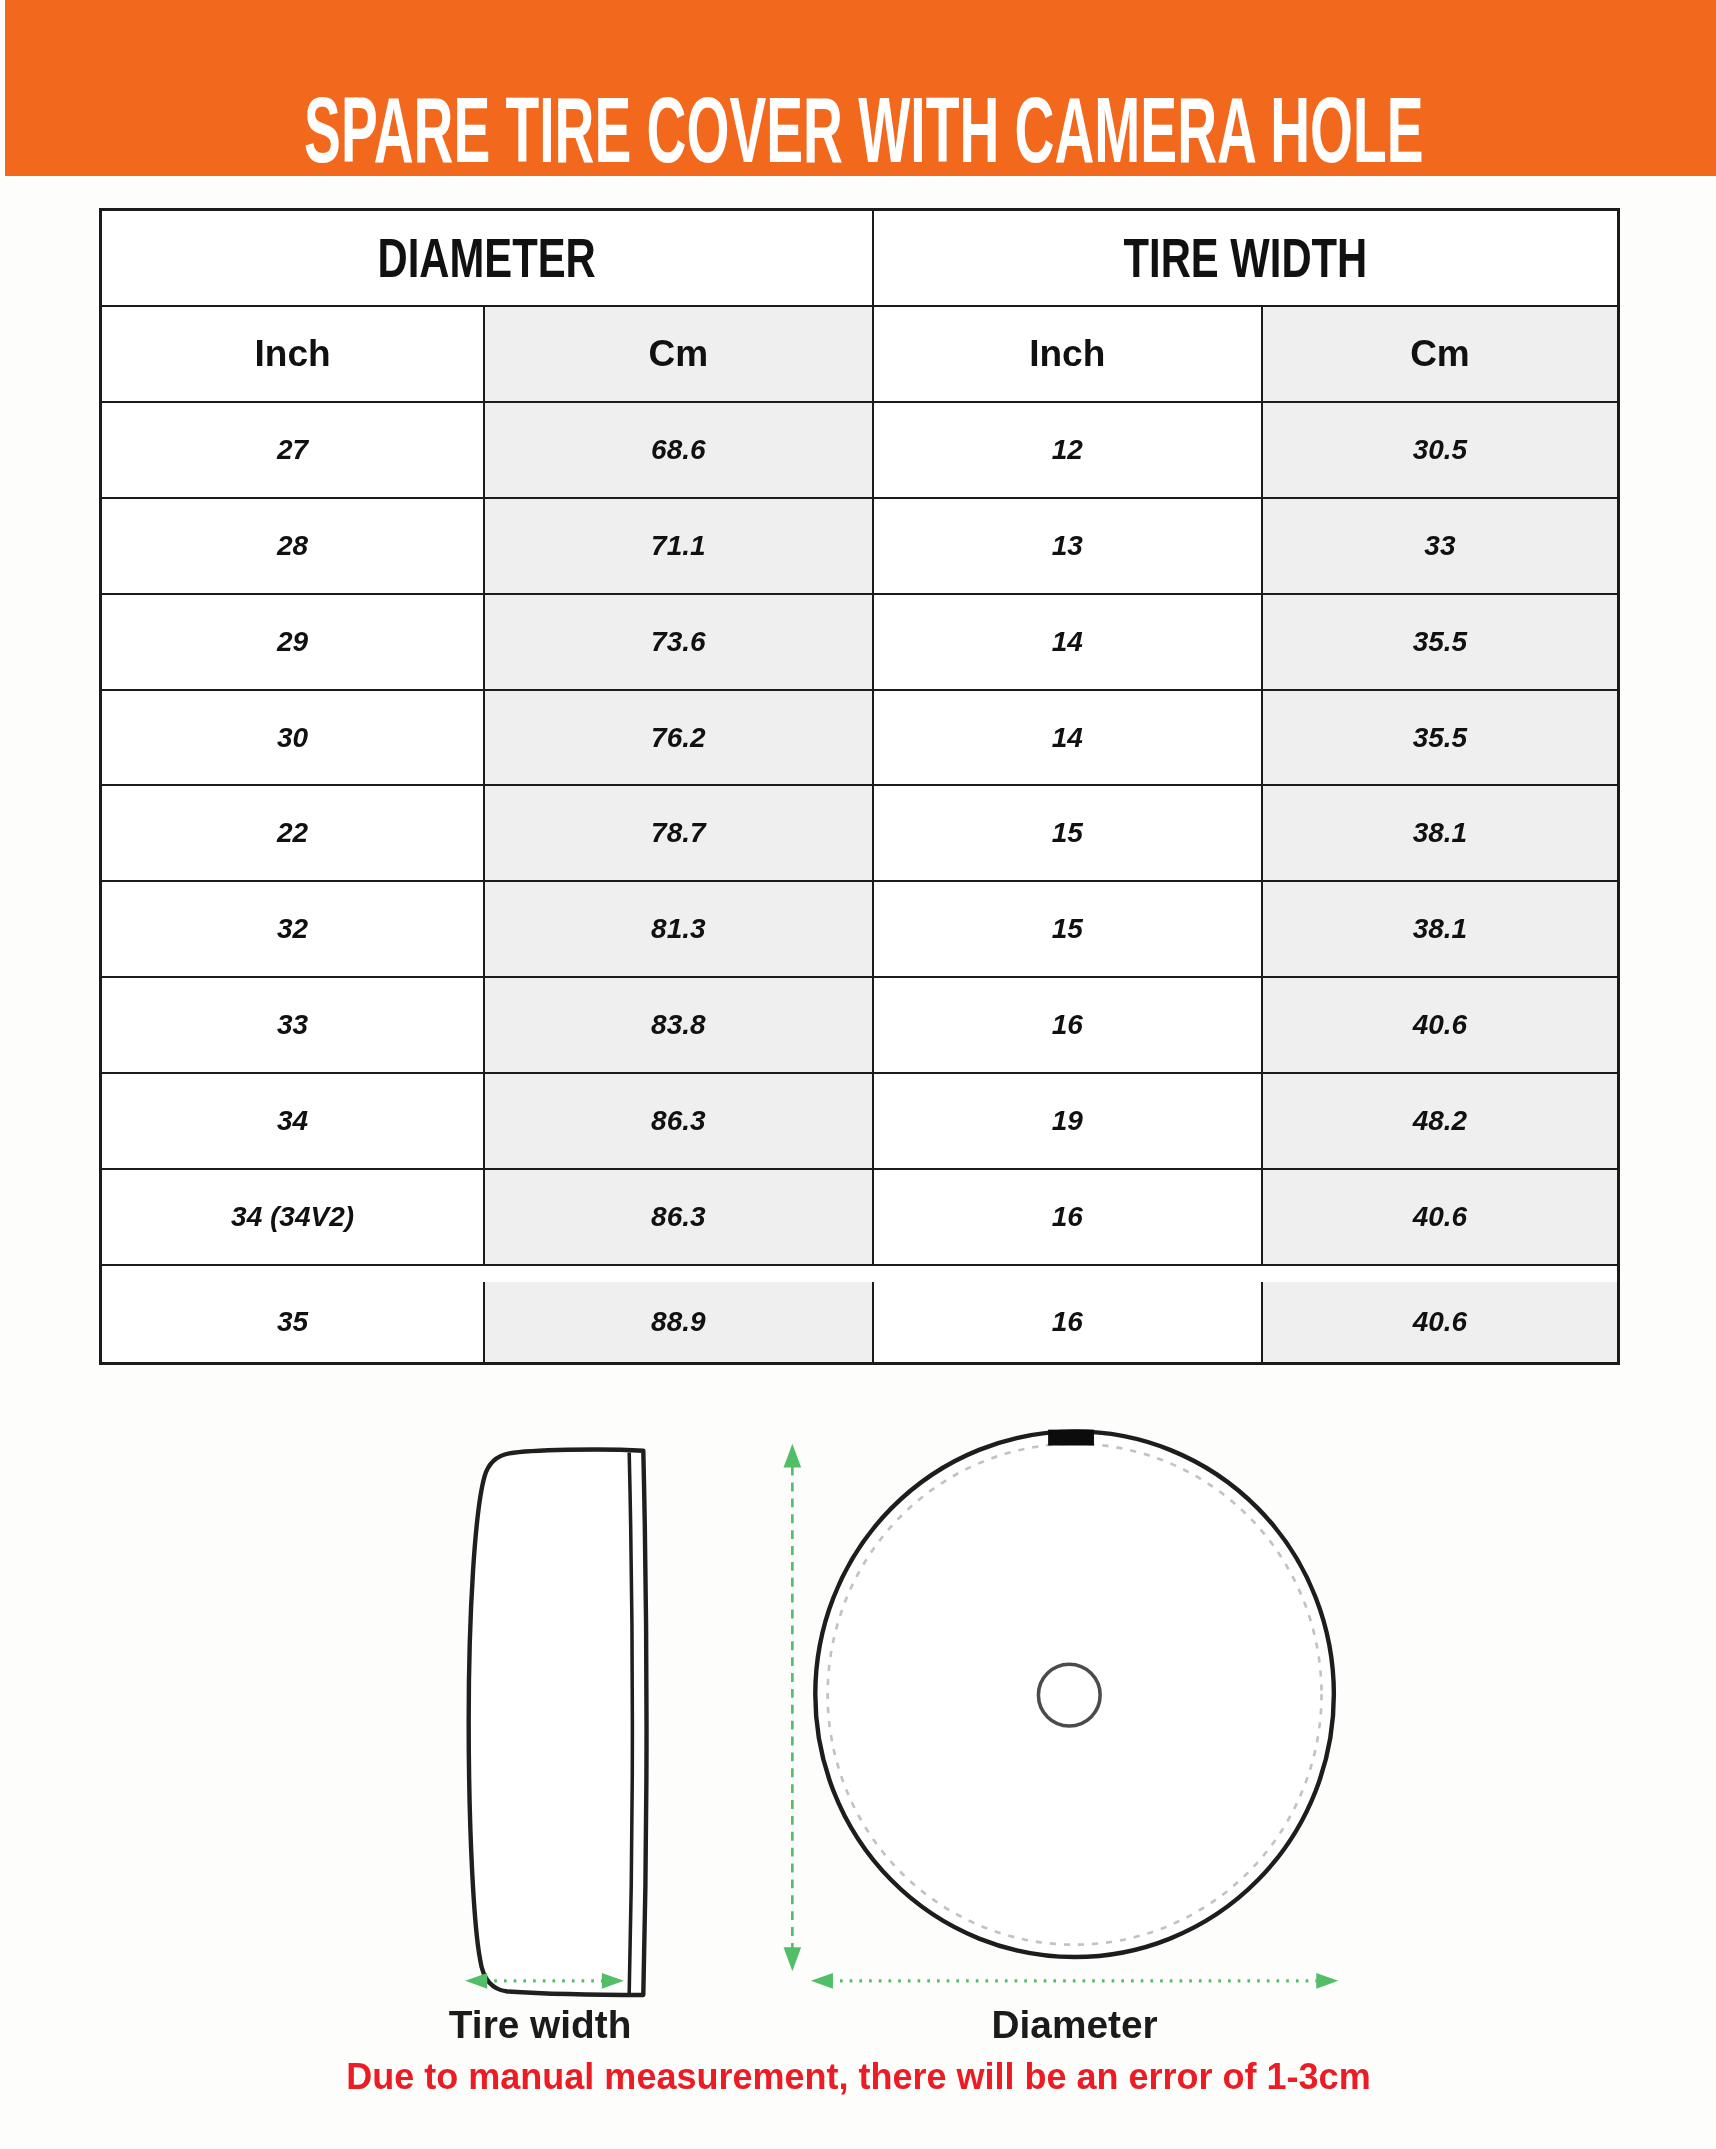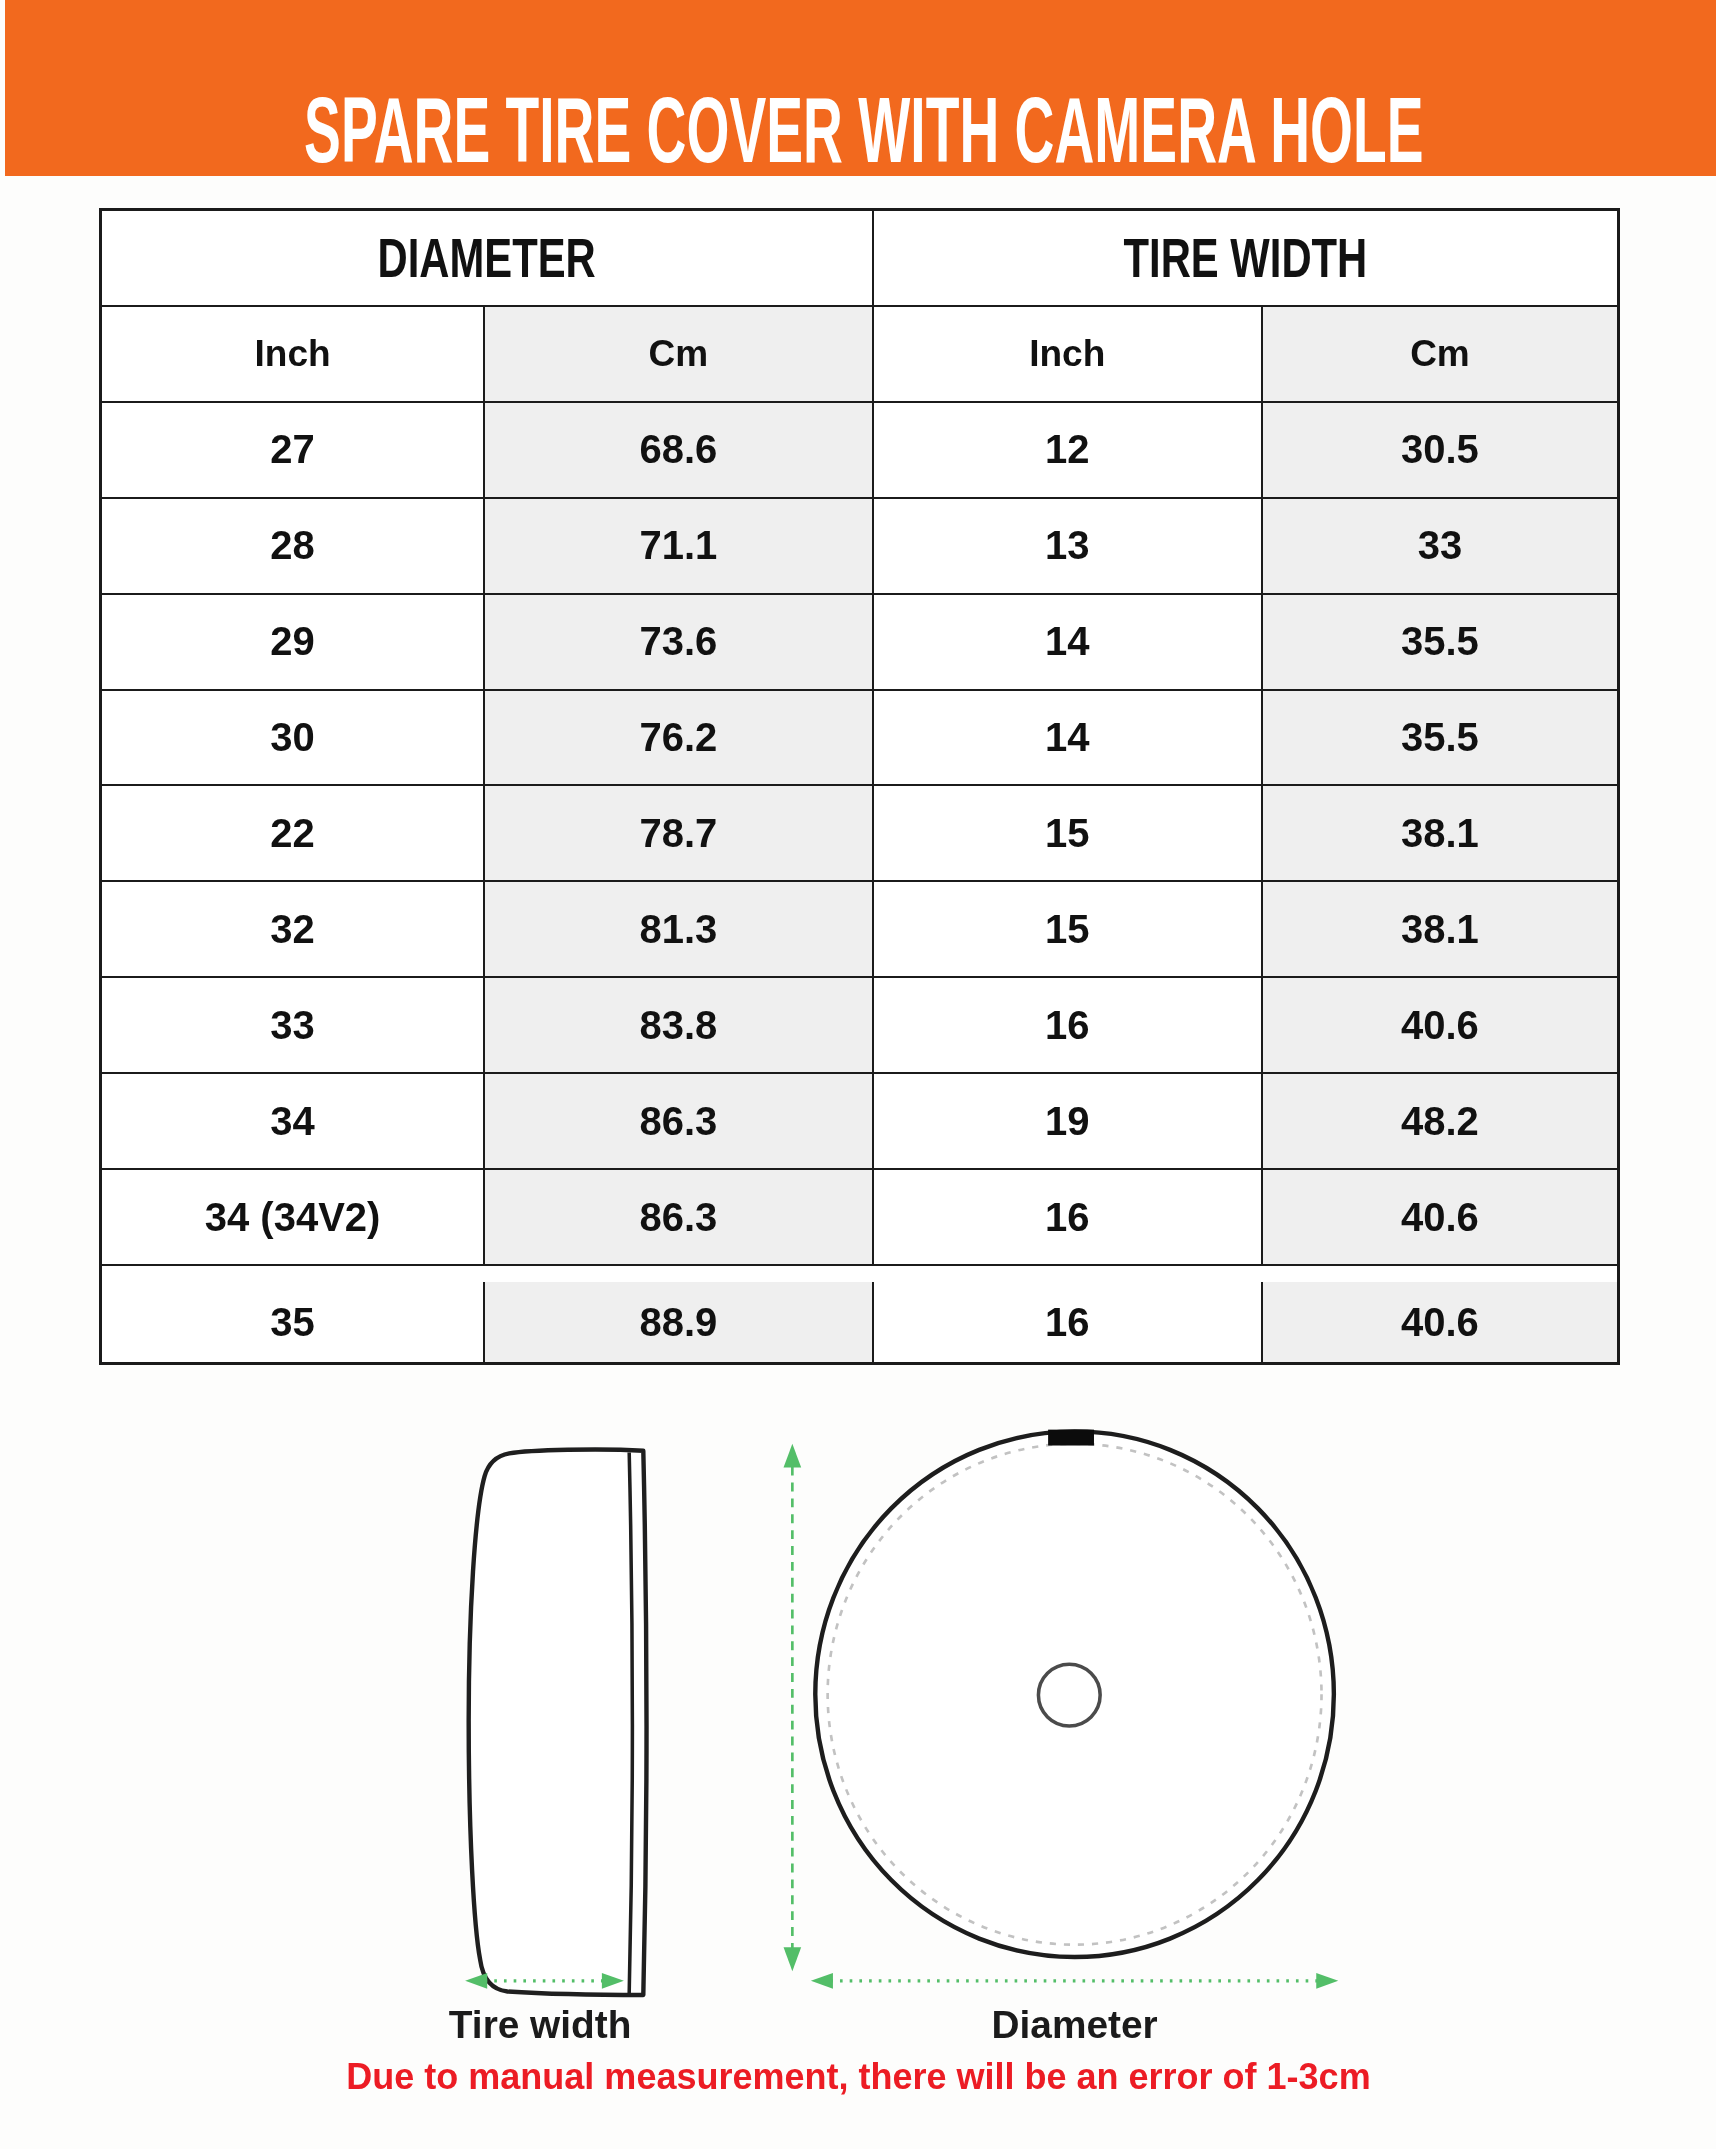--- a/index.html
+++ b/index.html
@@ -31,21 +31,21 @@
   }
   .cell.alt { background:#EFEFEF; }
   .cell.nr { border-right:none; }
   .cell.nb { border-bottom:none;margin-top:16px; }
   .span2 { grid-column:span 2; }
   .gh-text {
     font-size:55px; font-weight:bold; white-space:nowrap;
     display:inline-block; transform:scaleX(0.76);
   }
   .sub  { font-size:37px; font-weight:bold;text-align:right; }
-  .data { font-size:40px; font-weight:bold; }
+  .data { font-size:28px; font-weight:bold;font-style:italic; }
   
   .diagram { position:absolute; left:0; top:1412px; width:1717px; height:635px; }
   .dlabel {
     font-family:"Liberation Sans", sans-serif; font-size:44px; font-weight:bold;
     fill:#1b1b1b; text-anchor:middle;
   }
   
   .note {
     position:absolute; left:0; top:2056px; width:100%; text-align:center;
     font-size:36px; font-weight:bold; color:#EC1C24; white-space:nowrap;

